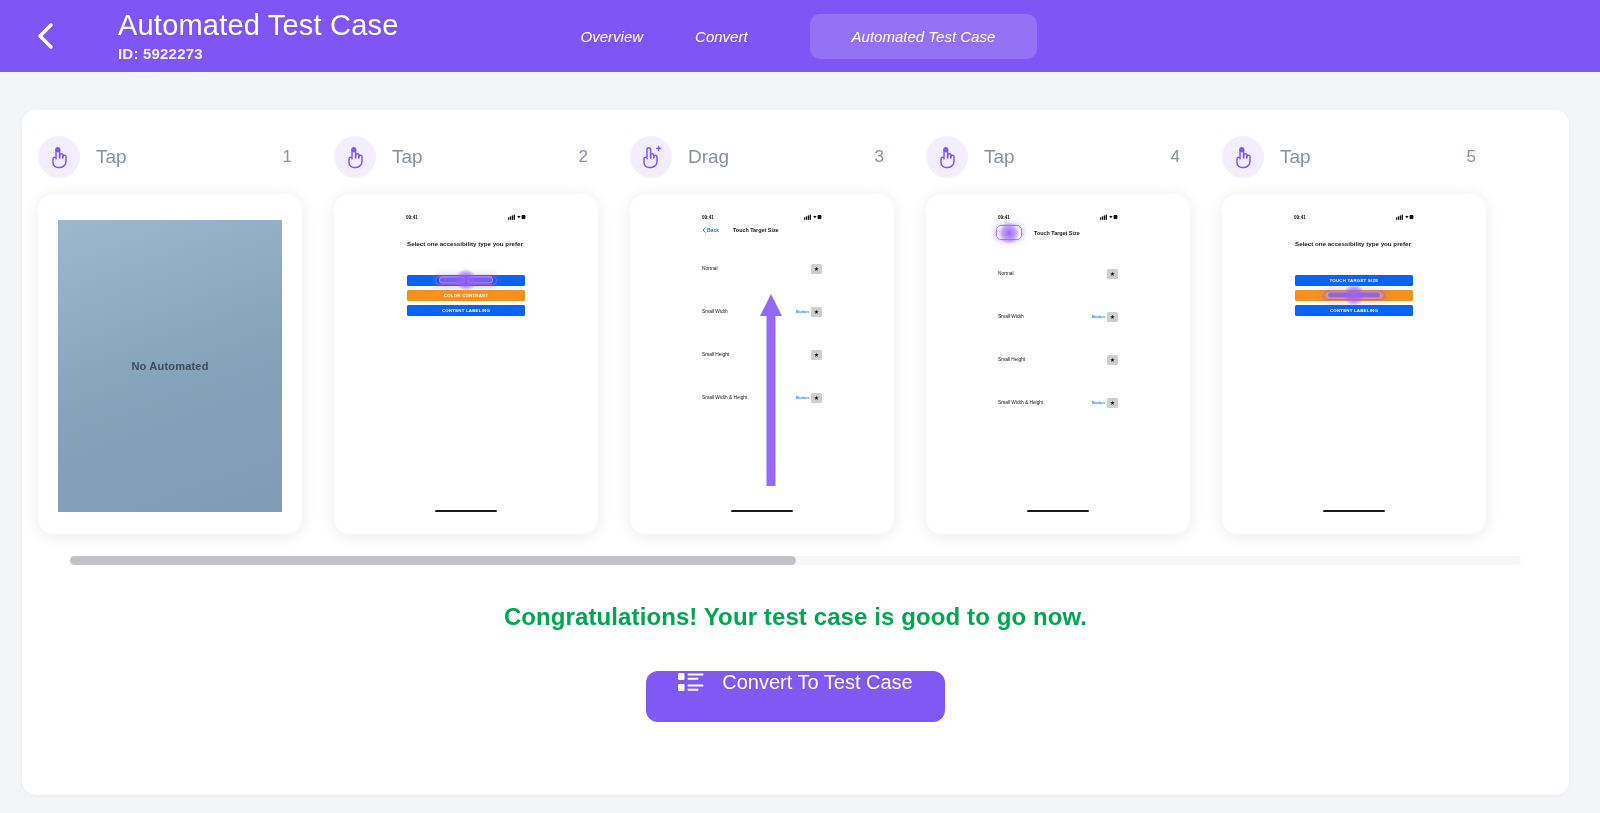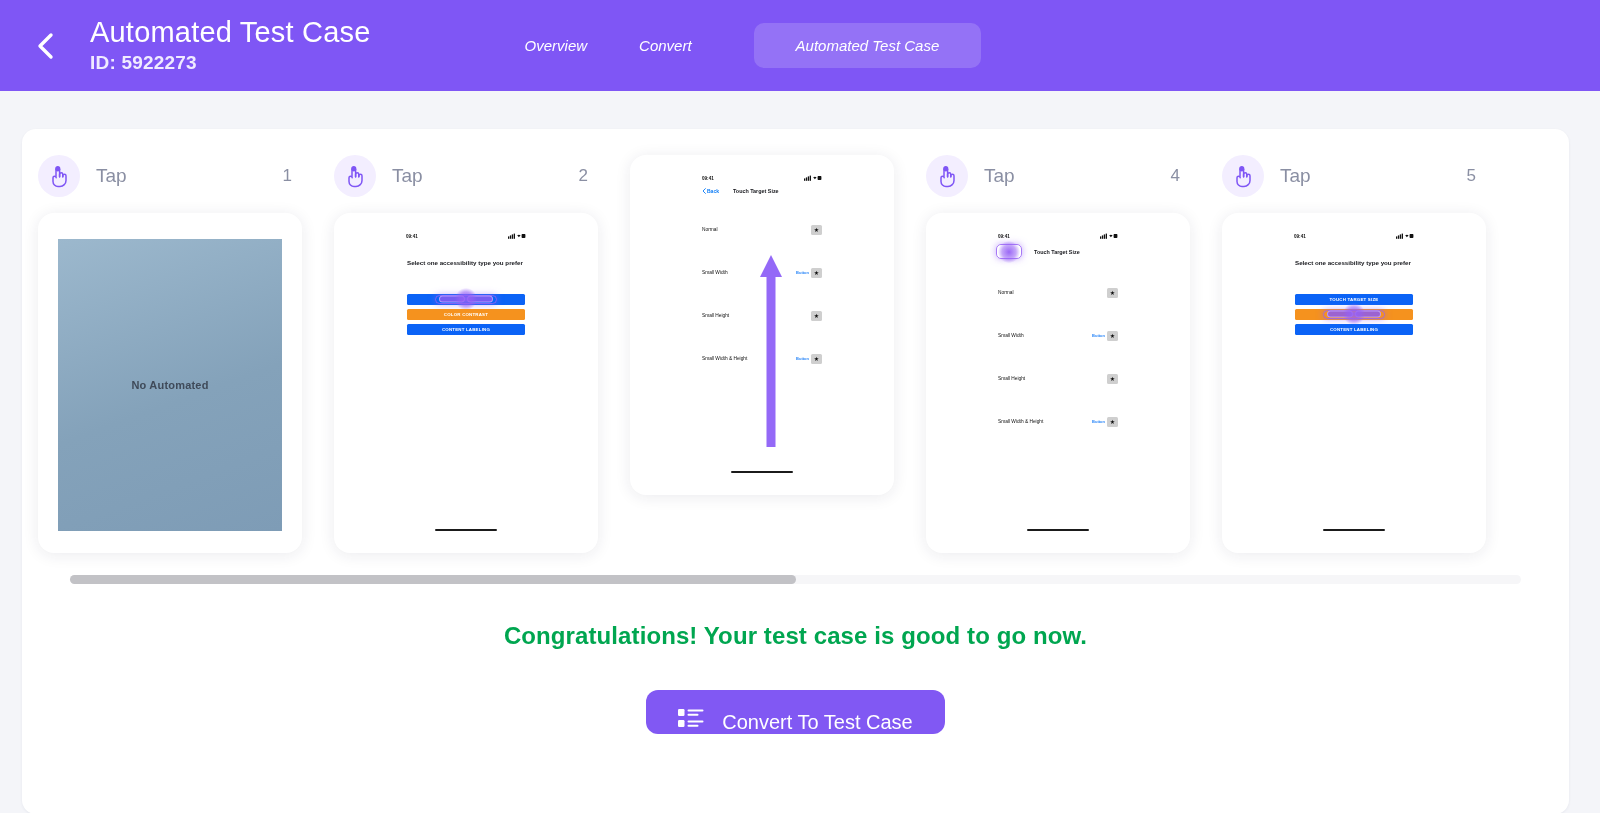--- a/index.html
+++ b/index.html
@@ -5,45 +5,46 @@
   * { box-sizing: border-box; margin: 0; padding: 0; }
   html, body {
     width: 1600px; height: 813px;
     font-family: "Liberation Sans", sans-serif;
     background: #f4f5f9;
     overflow: hidden;
   }
 
   
   .header {
-    height: 91px;
+    height: 72px;
     background: #7f56f5;
     display: flex;
     align-items: center;
     padding: 0 22px 0 28px;
     position: relative;
+    gap: 28px;
   }
   .back-btn {
     width: 34px; height: 34px;
     display: flex; align-items: center; justify-content: center;
     cursor: pointer;
     flex: 0 0 auto;
   }
   .back-btn svg { display:block; }
   .title-wrap { margin-left: 28px; flex: 0 0 auto; }
   .app-title {
     color: #ffffff;
     font-size: 29px;
     font-weight: 500;
     line-height: 1.08;
     letter-spacing: .2px;
   }
   .app-id {
     color: #f0ebff;
-    font-size: 19px;
+    font-size: 15px;
     font-weight: 600;
     margin-top: 3px;
     letter-spacing: .2px;
   }
   .nav {
     display: flex;
     align-items: center;
     gap: 0px;
     margin-left: 128px;
     flex: 0 0 auto;
@@ -310,23 +311,23 @@
     font-size: 24px;
     font-weight: 700;
     letter-spacing: .1px;
   }
   .convert-btn {
     margin-top: 40px;
     background: #8158f3;
     color:#ffffff;
     border: none;
     border-radius: 12px;
-    height: 44px;
+    height: 51px;
     padding: 0 32px;
-    display:flex; align-items:flex-end; gap: 18px;
+    display:flex; align-items:flex-start; gap: 18px;
     font-size: 20px;
     font-family: inherit;
     cursor: pointer;
   }
 </style>
 </head>
 <body>
 
 <div class="header">
 
@@ -429,20 +430,32 @@
         </div>
       </div>
 
       <div class="chev">
         <svg width="26" height="34" viewBox="0 0 26 34" fill="none">
           <path d="M8 5 L19 17 L8 29" stroke="#9aa3bd" stroke-width="3.6" stroke-linecap="round" stroke-linejoin="round"></path>
         </svg>
       </div>
 
       <div class="step">
+        <div class="step-head">
+          <div class="step-icon">
+            <svg width="22" height="24" viewBox="0 0 22 24" fill="none" stroke="#7f56f5" stroke-width="1.5">
+              <path d="M7 12 V4.5 a1.8 1.8 0 0 1 3.6 0 V13" stroke-linecap="round"></path>
+              <path d="M10.6 12.4 v-2 a1.6 1.6 0 0 1 3.2 0 v2.2" stroke-linecap="round"></path>
+              <path d="M13.8 13 v-1.2 a1.6 1.6 0 0 1 3.2 0 v4.6 a6 6 0 0 1 -6 6 h-2 a5 5 0 0 1 -5 -5 v-3.6 a1.6 1.6 0 0 1 3.2 0" stroke-linecap="round"></path>
+              <path d="M16.6 3.4 h4 M18.6 1.4 v4" stroke-linecap="round" stroke-width="1.4"></path>
+            </svg>
+          </div>
+          <div class="step-label">Drag</div>
+          <div class="step-num">3</div>
+        </div>
         <div class="step-card">
           <div class="phone">
             <div class="ph-status">
               <span>09:41</span>
               <span class="ph-bars">
                 <svg width="18" height="6" viewBox="0 0 18 6">
                   <rect x="0" y="3.4" width="1.3" height="2.4" fill="#111"></rect>
                   <rect x="1.9" y="2.4" width="1.3" height="3.4" fill="#111"></rect>
                   <rect x="3.8" y="1.4" width="1.3" height="4.4" fill="#111"></rect>
                   <rect x="5.7" y="0.6" width="1.3" height="5.2" fill="#111"></rect>

